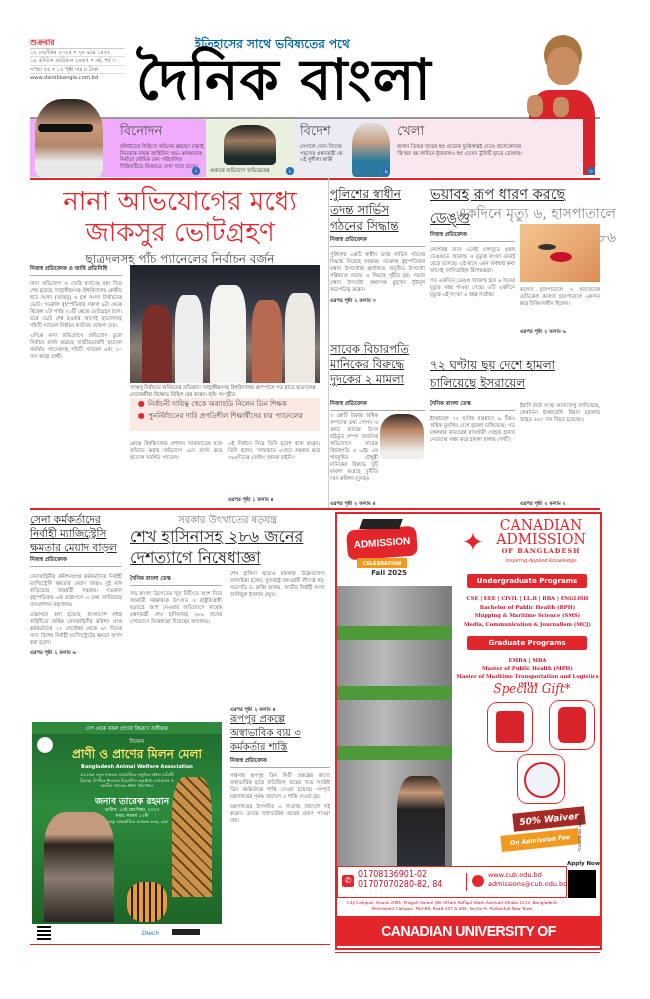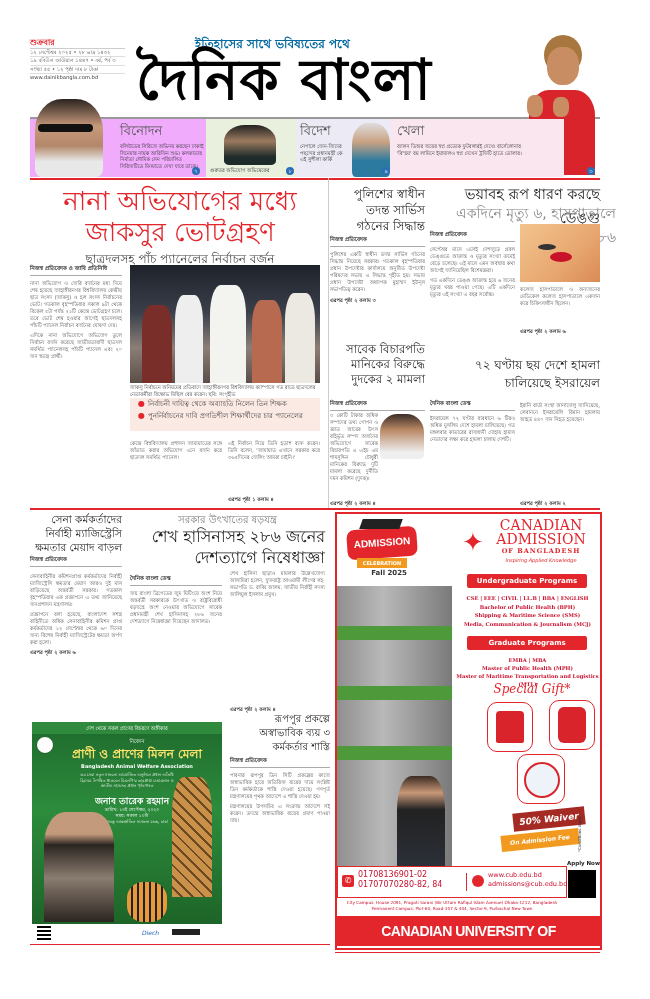--- a/index.html
+++ b/index.html
@@ -11,38 +11,38 @@
   .dateblock .day{color:#e3262c;font-size:8px;font-weight:bold;line-height:10px;border-bottom:1px solid #ccc;}
   .dateblock div.l{border-bottom:1px solid #ddd;}
   .tagline{left:195px;top:35px;font-size:12px;font-weight:bold;color:#0369a1;}
   .logo{left:136px;top:50px;font-size:56px;font-weight:bold;color:#000;letter-spacing:1px;line-height:60px;}
   .hr-top{left:30px;top:117px;width:570px;height:2px;background:#999;}
   
   .teaser{top:119px;height:58px;}
   .t1{left:30px;width:176px;background:#f0abfc;}
   .t2{left:206px;width:90px;background:#e9f1de;}
   .t3{left:296px;width:95px;background:#eceaf4;}
-  .t4{left:391px;width:173px;background:#fae6ee;}
+  .t4{left:391px;width:192px;background:#fae6ee;}
   .teaser h3{margin:0;font-weight:normal;font-size:13px;color:#555;font-family:"DejaVu Serif",serif;}
   .teaser p{margin:1px 0 0;font-size:5px;line-height:6.5px;color:#333;}
   .pg{display:inline-block;width:8px;height:8px;border-radius:50%;background:#2a6fb5;color:#fff;font-size:5px;text-align:center;line-height:8px;}
   .face{border-radius:40% 40% 10% 10%;}
   .hr-red{left:30px;width:570px;height:2px;background:#e3262c;}
   
   .lead-h{left:40px;top:186px;width:280px;text-align:center;font-size:26px;line-height:31px;color:#e3262c;font-family:"DejaVu Serif",serif;}
   .lead-sub{left:40px;top:250px;width:280px;text-align:center;font-size:12px;color:#444;}
   .byline{font-size:5.5px;font-weight:bold;color:#222;border-bottom:1px solid #aaa;padding-bottom:2px;}
   .col{font-size:5px;line-height:7px;color:#555;text-align:justify;}
   .cont{font-size:5px;font-weight:bold;color:#222;}
   .photo{background:linear-gradient(180deg,#1e222a 0%,#3a3f4a 40%,#8a7e76 70%,#5a4e48 100%);}
   .caption{font-size:5px;line-height:7px;color:#444;}
   .bullets{left:130px;top:398px;width:190px;height:33px;background:#fbe9e4;}
   .bullets div{font-size:7px;color:#444;padding:0 8px;}
   .bullets span.dot{color:#e3262c;font-size:8px;margin-right:3px;}
-  .h-mid{font-family:"DejaVu Serif",serif;color:#222;text-align:right;}
+  .h-mid{font-family:"DejaVu Serif",serif;color:#222;text-align:left;text-decoration:underline;}
   .ad-cub{left:335px;top:512px;width:263px;height:434px;border:2px solid #e3262c;background:#fff;}
   .redbar{background:#e3262c;color:#fff;}
   .greenad{left:32px;top:722px;width:190px;height:220px;background:linear-gradient(180deg,#1f6a2d,#2c8c3c 40%,#1b5e25);}
 </style>
 </head>
 <body>
 
 <div class="abs dateblock">
   <div class="day">শুক্রবার</div>
   <div class="l">১২ সেপ্টেম্বর ২০২৫ • ২৮ ভাদ্র ১৪৩২</div>

